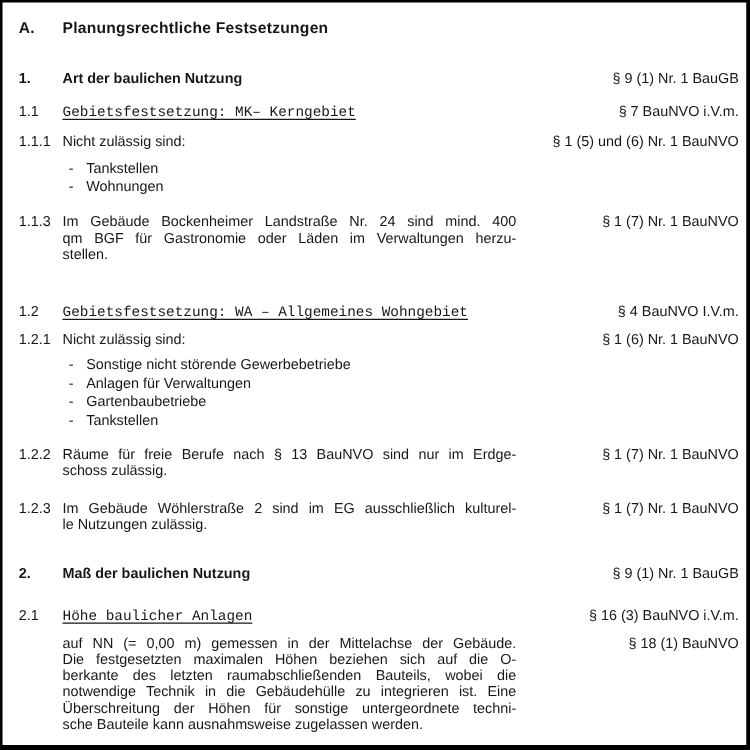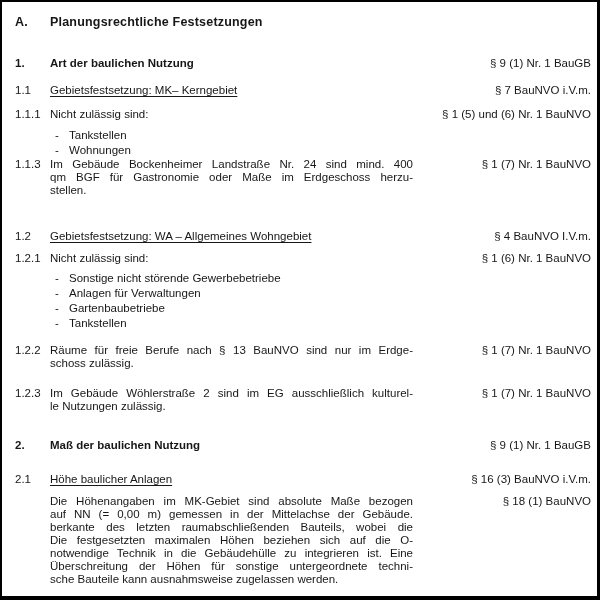--- a/index.html
+++ b/index.html
@@ -22,21 +22,21 @@
   }
   .row {
     display: grid;
     grid-template-columns: 35px 363px 1fr;
     align-items: start;
   }
   .num  { white-space: nowrap; }
   .refs { padding-left: 16px; white-space: nowrap; text-align: right; }
   .doc-header { font-weight: bold; font-size: 12.5px; line-height: 16px; letter-spacing: 0.2px; }
   .bold { font-weight: bold; }
-  .u { text-decoration: underline; text-underline-offset: 2px; }
+  .u { text-decoration: underline; text-underline-offset: 2px; font-family: Liberation Mono, monospace; }
   .bullet { display: flex; line-height: 15px; padding-left: 5px; }
   .bullet .dash { width: 14px; flex: 0 0 14px; }
   .jl { text-align: justify; text-align-last: justify; }
   .jl.last { text-align: left; text-align-last: left; }
 </style>
 </head>
 <body>
 
 <div class="page">
 
@@ -72,25 +72,25 @@
         <span>Tankstellen</span>
       </div>
       <div class="bullet">
         <span class="dash">-</span>
         <span>Wohnungen</span>
       </div>
     </div>
     <div class="refs"></div>
   </div>
 
-  <div class="row" style="margin-top:0">
+  <div class="row" style="margin-top:14px">
     <div class="num">1.1.3</div>
     <div class="body">
       <div class="jl">Im Gebäude Bockenheimer Landstraße Nr. 24 sind mind. 400</div>
-      <div class="jl">qm BGF für Gastronomie oder Maße im Erdgeschoss herzu-</div>
+      <div class="jl">qm BGF für Gastronomie oder Läden im Verwaltungen herzu-</div>
       <div class="jl last">stellen.</div>
     </div>
     <div class="refs">§ 1 (7) Nr. 1 BauNVO</div>
   </div>
 
   <div class="row" style="margin-top:33px">
     <div class="num">1.2</div>
     <div class="body"><span class="u">Gebietsfestsetzung: WA – Allgemeines Wohngebiet</span></div>
     <div class="refs">§ 4 BauNVO I.V.m.</div>
   </div>
@@ -150,24 +150,23 @@
 
   <div class="row" style="margin-top:21px">
     <div class="num">2.1</div>
     <div class="body"><span class="u">Höhe baulicher Anlagen</span></div>
     <div class="refs">§ 16 (3) BauNVO i.V.m.</div>
   </div>
 
   <div class="row" style="margin-top:9px">
     <div class="num"></div>
     <div class="body">
-      <div class="jl">Die Höhenangaben im MK-Gebiet sind absolute Maße bezogen</div>
       <div class="jl">auf NN (= 0,00 m) gemessen in der Mittelachse der Gebäude.</div>
+      <div class="jl">Die festgesetzten maximalen Höhen beziehen sich auf die O-</div>
       <div class="jl">berkante des letzten raumabschließenden Bauteils, wobei die</div>
-      <div class="jl">Die festgesetzten maximalen Höhen beziehen sich auf die O-</div>
       <div class="jl">notwendige Technik in die Gebäudehülle zu integrieren ist. Eine</div>
       <div class="jl">Überschreitung der Höhen für sonstige untergeordnete techni-</div>
       <div class="jl last">sche Bauteile kann ausnahmsweise zugelassen werden.</div>
     </div>
     <div class="refs">§ 18 (1) BauNVO</div>
   </div>
 
 </div>
 
 </body></html>

